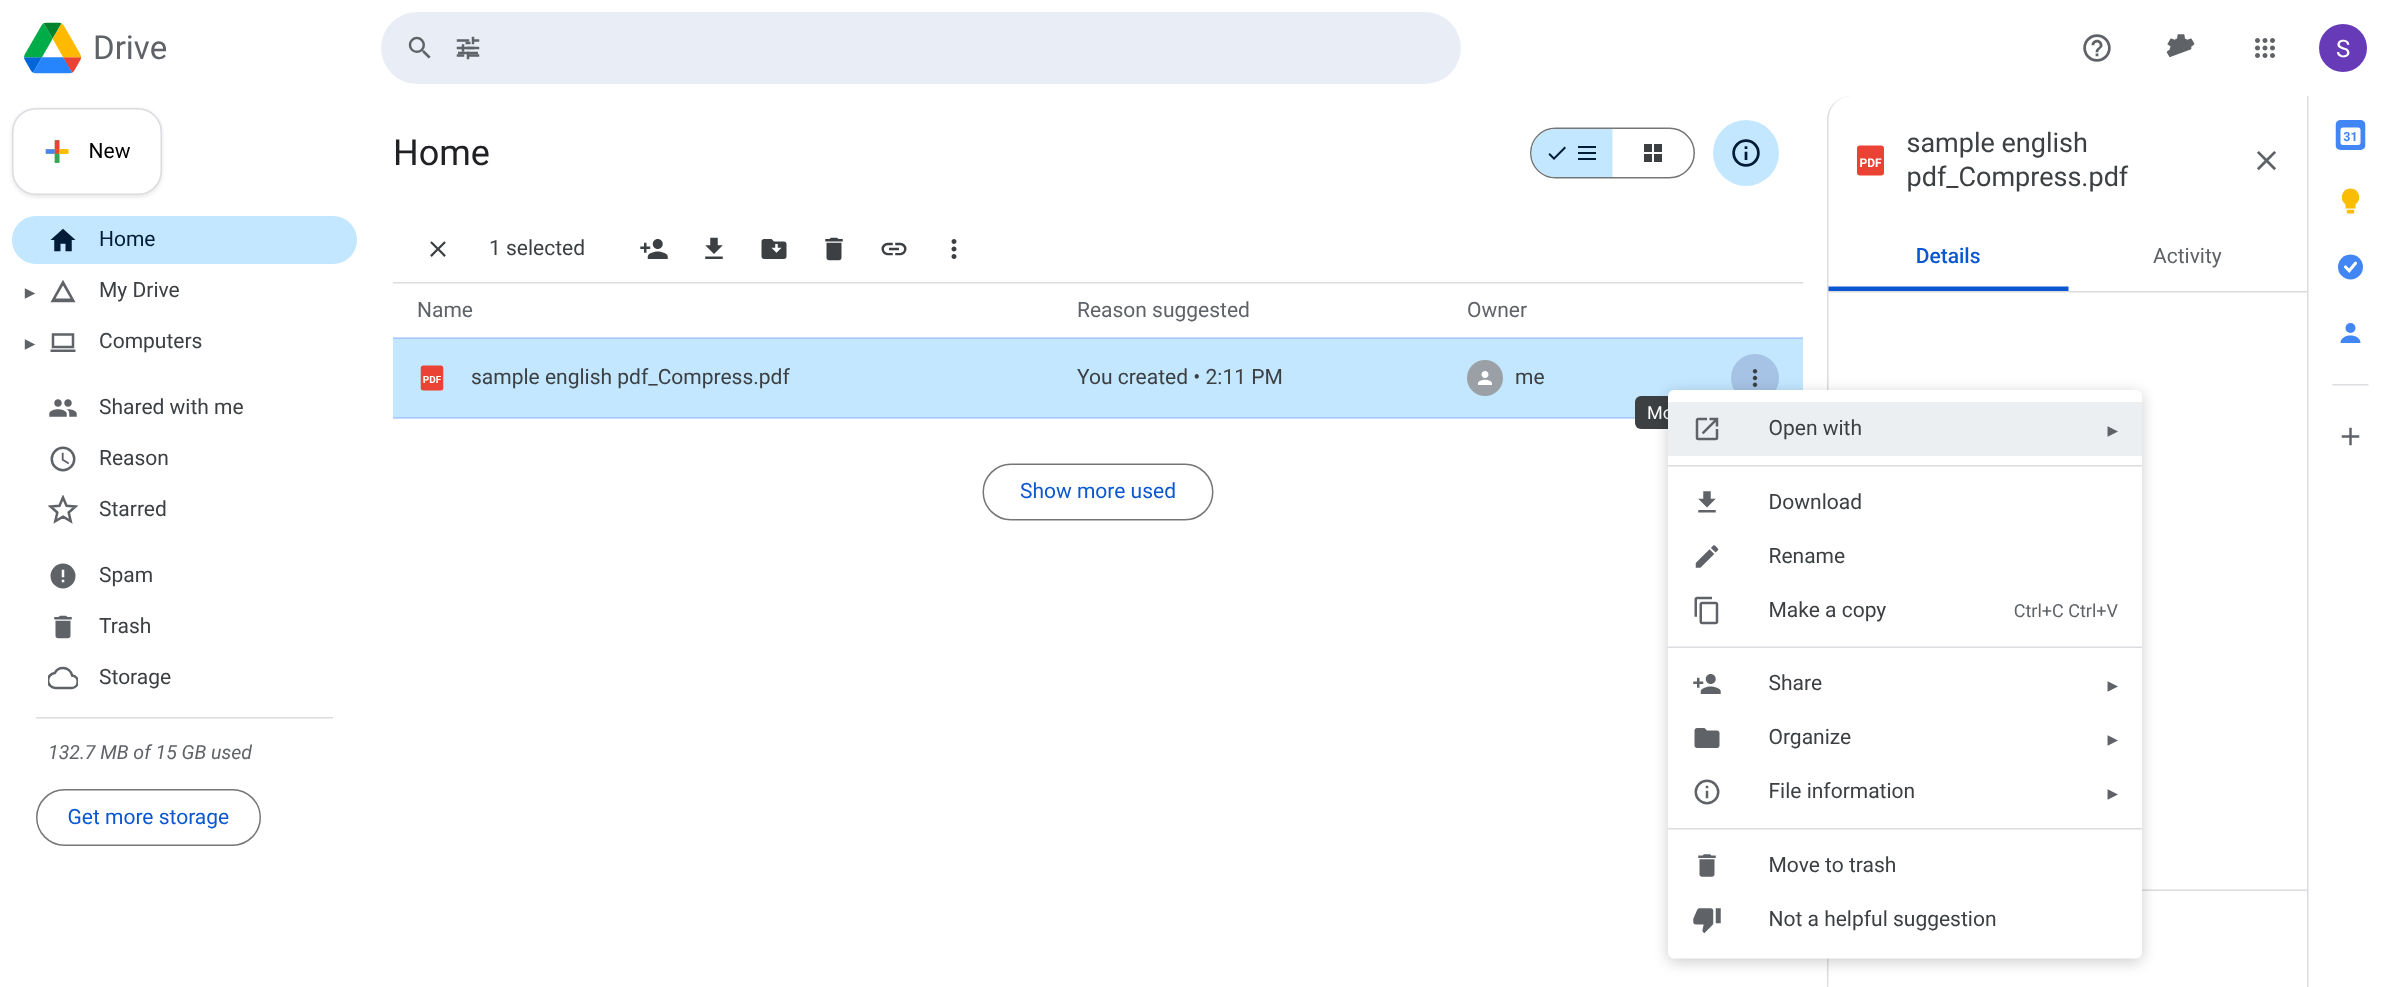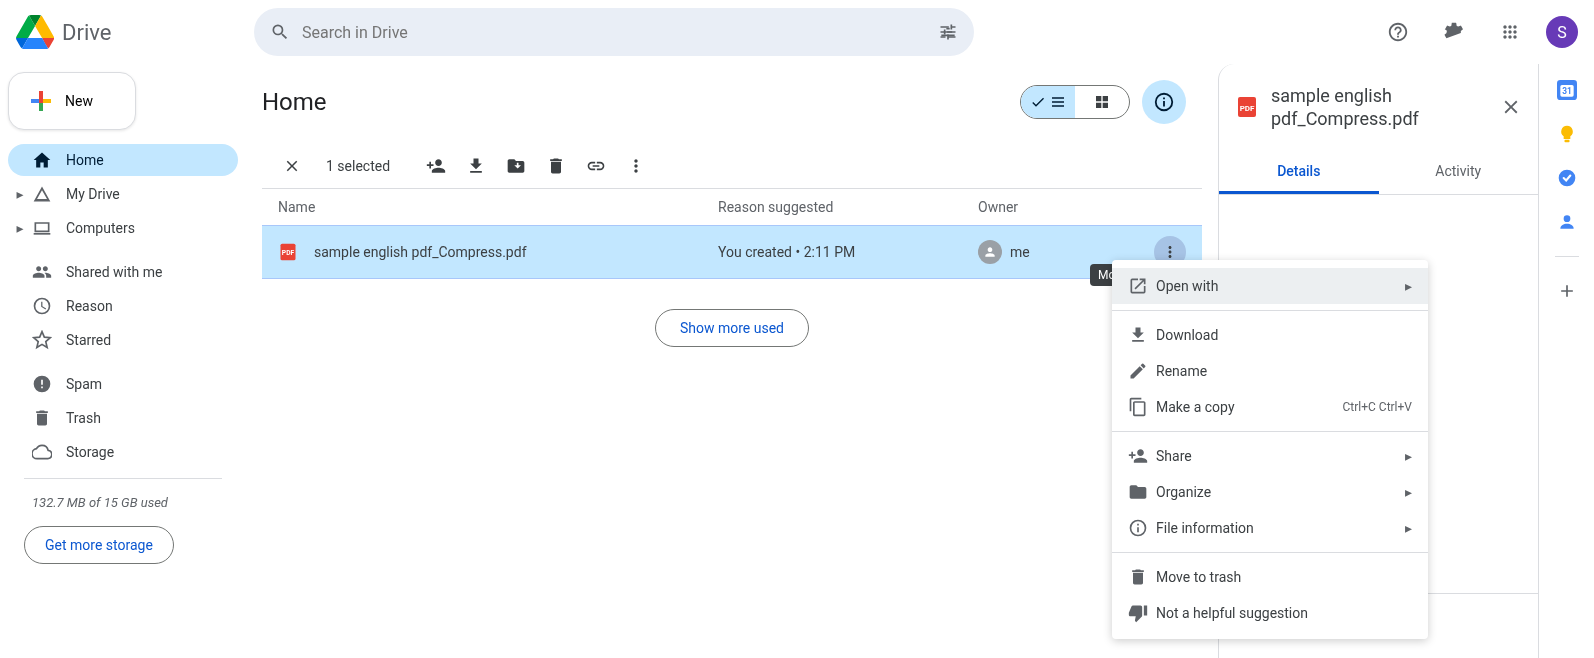--- a/index.html
+++ b/index.html
@@ -8,21 +8,21 @@
 .logo-wrap { display: flex; align-items: center; gap: 8px; width: 230px; }
 .logo-triangle { width: 38px; height: 34px; }
 .app-name { font-size: 22px; color: #5f6368; }
 .search-wrap { flex: 1; display: flex; align-items: center; background: #e9eef6; border-radius: 28px; height: 48px; padding: 0 16px; max-width: 720px; gap: 12px; }
 .search-input { border: none; outline: none; background: transparent; flex: 1; font-size: 16px; color: #5f6368; }
 .topbar-icons { display: flex; gap: 16px; margin-left: auto; align-items: center; }
 .icon-btn { width: 40px; height: 40px; display: flex; align-items: center; justify-content: center; border-radius: 50%; cursor: pointer; color: #5f6368; }
 .avatar { width: 32px; height: 32px; border-radius: 50%; background: #673ab7; color: #fff; display: flex; align-items: center; justify-content: center; font-size: 16px; }
 .layout { display: flex; height: calc(100% - 64px); }
 .sidebar { width: 246px; padding: 8px; display: flex; flex-direction: column; gap: 2px; }
-.new-btn { display: flex; align-items: center; gap: 12px; background: #fff; border: 1px solid #dadce0; border-radius: 16px; padding: 16px 20px; width: 128px; box-shadow: 0 1px 3px rgba(0,0,0,0.1); margin-bottom: 12px; font-size: 14px; cursor: pointer; }
+.new-btn { display: flex; align-items: center; gap: 12px; background: #fff; border: 1px solid #dadce0; border-radius: 16px; padding: 16px 20px; width: 100px; box-shadow: 0 1px 3px rgba(0,0,0,0.1); margin-bottom: 12px; font-size: 14px; cursor: pointer; }
 .nav-item { display: flex; align-items: center; gap: 14px; padding: 6px 12px 6px 24px; border-radius: 20px; font-size: 14px; color: #3c4043; cursor: pointer; position: relative; }
 .nav-item.active { background: #c2e7ff; color: #001d35; }
 .nav-expand { position: absolute; left: 4px; width: 16px; display: flex; justify-content: center; color: #5f6368; }
 .nav-sep { height: 1px; background: #dadce0; margin: 8px 16px; }
 .storage-text { padding: 6px 24px; font-size: 13px; color: #5f6368; font-style: italic; }
 .get-storage-btn { margin: 8px 16px; border: 1px solid #747775; border-radius: 20px; padding: 10px 20px; font-size: 14px; color: #0b57d0; background: #fff; cursor: pointer; width: fit-content; }
 .main { flex: 1; padding: 16px 8px 0 16px; position: relative; }
 .main-header { display: flex; align-items: center; justify-content: space-between; padding-right: 16px; }
 .page-title { font-size: 24px; color: #202124; }
 .view-group { display: flex; align-items: center; gap: 12px; }
@@ -41,21 +41,21 @@
 .file-row { display: flex; align-items: center; padding: 10px 16px; background: #c2e7ff; border-top: 1px solid #a8c7fa; border-bottom: 1px solid #a8c7fa; }
 .file-icon { width: 20px; height: 20px; margin-right: 16px; }
 .file-name { font-size: 14px; color: #3c4043; flex: 0 0 404px; }
 .file-reason { font-size: 14px; color: #3c4043; flex: 0 0 260px; }
 .file-owner { display: flex; align-items: center; gap: 8px; font-size: 14px; color: #3c4043; flex: 1; }
 .owner-avatar { width: 24px; height: 24px; border-radius: 50%; background: #9aa0a6; display: flex; align-items: center; justify-content: center; color: #fff; font-size: 12px; }
 .row-more { width: 32px; height: 32px; border-radius: 50%; background: #a6c3e5; display: flex; align-items: center; justify-content: center; cursor: pointer; }
 .show-more-btn { margin: 30px auto; display: block; background: #fff; border: 1px solid #747775; border-radius: 20px; padding: 10px 24px; font-size: 14px; color: #0b57d0; cursor: pointer; }
 .tooltip { position: absolute; background: #3c4043; color: #fff; font-size: 12px; padding: 4px 8px; border-radius: 4px; }
 .context-menu { position: absolute; background: #fff; border-radius: 4px; box-shadow: 0 2px 10px rgba(0,0,0,0.2); padding: 8px 0; width: 316px; font-size: 14px; color: #3c4043; }
-.ctx-item { display: flex; align-items: center; gap: 8px; padding: 8px 16px; cursor: pointer; }
+.ctx-item { display: flex; align-items: center; gap: 31px; padding: 8px 16px; cursor: pointer; }
 .ctx-item:hover,.ctx-item.hover { background: #eceff1; }
 .ctx-item .ctx-arrow { margin-left: auto; color: #5f6368; }
 .ctx-item .ctx-shortcut { margin-left: auto; font-size: 12px; color: #5f6368; }
 .ctx-sep { height: 1px; background: #dadce0; margin: 6px 0; }
 .details-panel { width: 320px; border-left: 1px solid #dadce0; display: flex; flex-direction: column; border-radius: 16px 0 0 0; margin-left: 8px; }
 .details-header { display: flex; align-items: center; gap: 12px; padding: 20px 16px; }
 .details-file-icon { width: 24px; height: 24px; }
 .details-title { font-size: 18px; color: #3c4043; line-height: 1.3; flex: 1; word-break: break-word; }
 .details-close { color: #5f6368; cursor: pointer; }
 .details-tabs { display: flex; border-bottom: 1px solid #dadce0; }
@@ -83,21 +83,20 @@
         <path fill="#00832d" d="M43.65 25L57.4 1.2C56.05.4 54.5 0 52.95 0h-18.6c-1.55 0-3.1.45-4.45 1.2z"></path>
         <path fill="#2684fc" d="M59.8 53H27.5L13.75 76.8c1.35.8 2.9 1.2 4.45 1.2h50.9c1.55 0 3.1-.45 4.45-1.2z"></path>
         <path fill="#ffba00" d="M73.4 26.5l-12.7-22c-.8-1.4-1.95-2.5-3.3-3.3L43.65 25 59.8 53h27.45c0-1.55-.4-3.1-1.2-4.5z"></path>
       </svg>
     <span class="app-name">Drive</span>
   </div>
   <div class="search-wrap">
     <svg width="20" height="20" viewBox="0 0 24 24" fill="#5f6368">
         <path d="M15.5 14h-.79l-.28-.27A6.471 6.471 0 0016 9.5 6.5 6.5 0 109.5 16c1.61 0 3.09-.59 4.23-1.57l.27.28v.79l5 4.99L20.49 19l-4.99-5zm-6 0C7.01 14 5 11.99 5 9.5S7.01 5 9.5 5 14 7.01 14 9.5 11.99 14 9.5 14z"></path>
       </svg>
-    <input class="search-input" placeholder="Search in Drive" style="">
     <svg width="20" height="20" viewBox="0 0 24 24" fill="#5f6368">
         <path d="M7 11h10v2H7zm-3 4h16v2H4zm6-8h4v2h-4z"></path>
         <path d="M3 6h18v2H3zm3 12h12v2H6z" opacity="0"></path>
         <path d="M22 4H2v2h20zm-9 14H2v2h11zm7-7H2v2h18zm-3.5 3L14 16.5l3 3 5-5L20.5 13l-3.5 3.5z" opacity="0"></path>
         <path d="M3 17v2h6v-2H3zm0-12v2h10V5H3zm10 16v-2h8v-2h-8v-2h-2v6h2zM7 9v2H3v2h4v2h2V9H7zm14 4v-2H11v2h10zm-6-4h2V7h4V5h-4V3h-2v6z"></path>
       </svg>
   </div>
   <div class="topbar-icons">
     <div class="icon-btn">
         <svg width="22" height="22" viewBox="0 0 24 24" fill="#5f6368">

